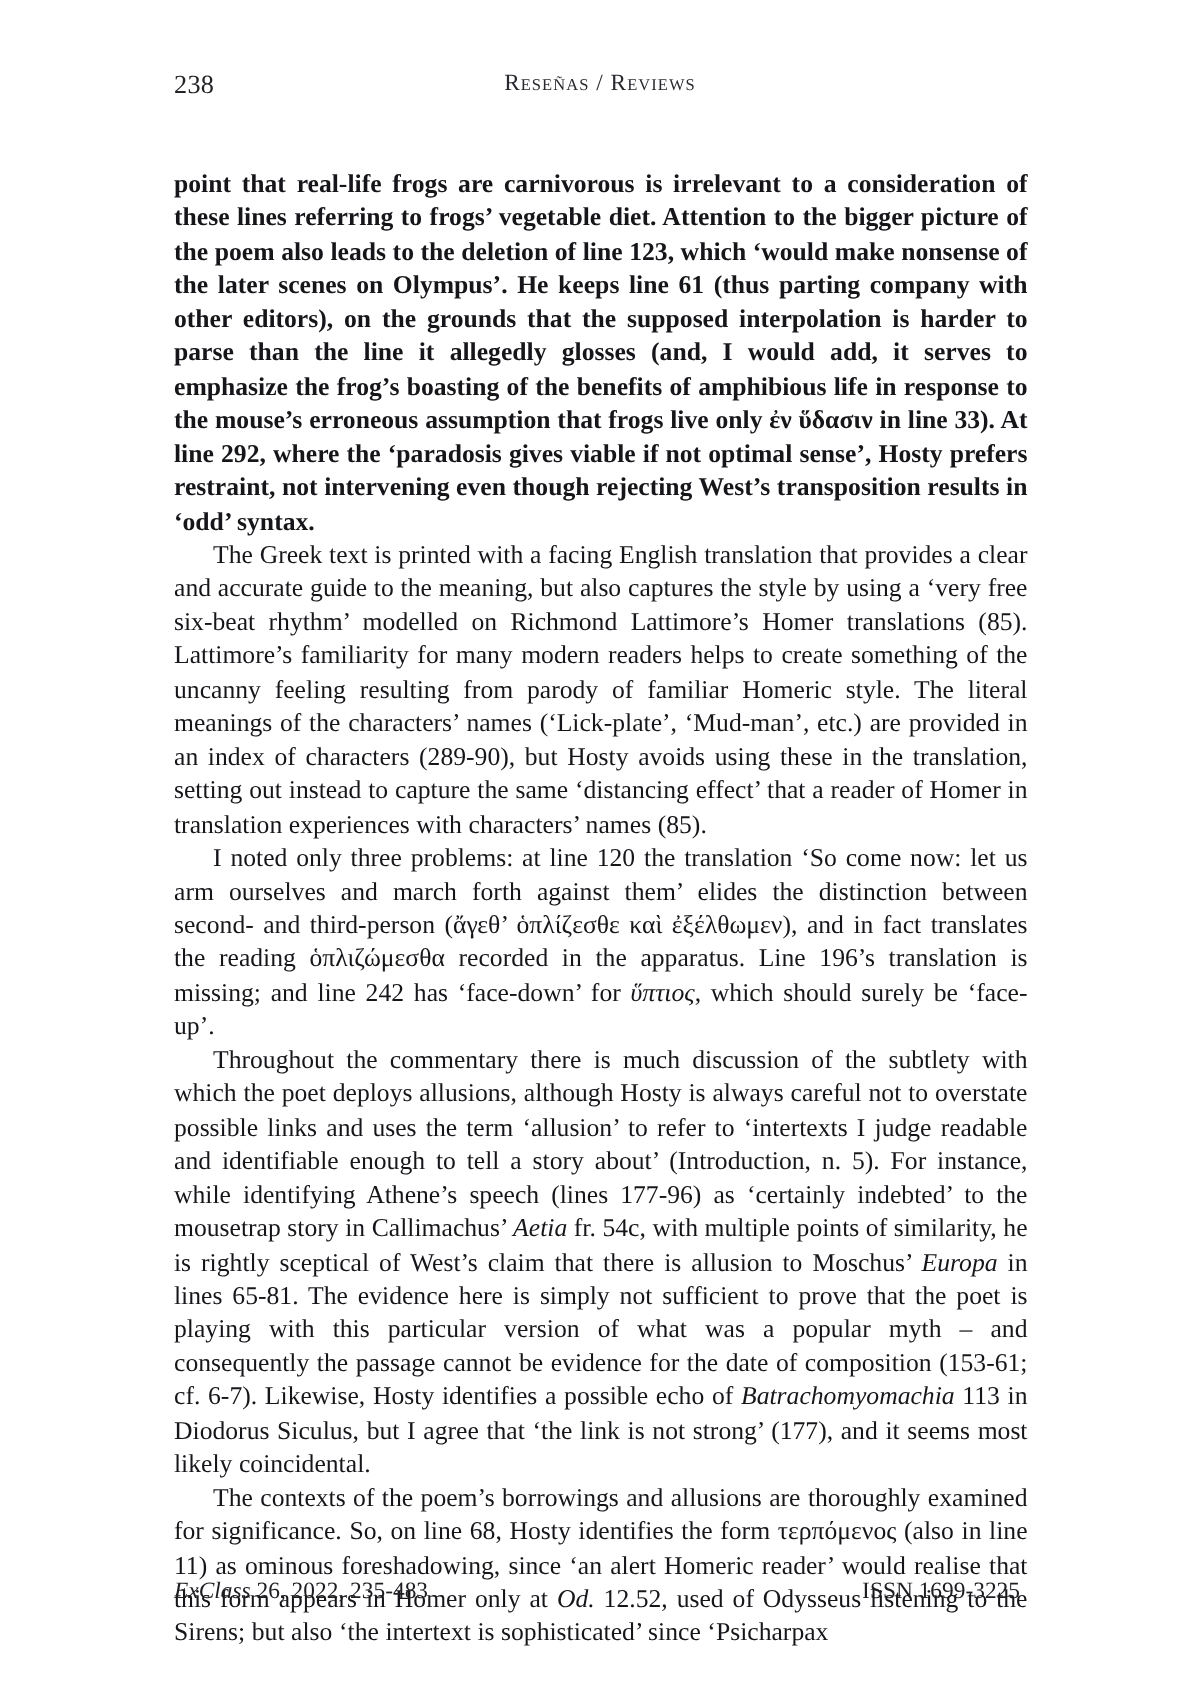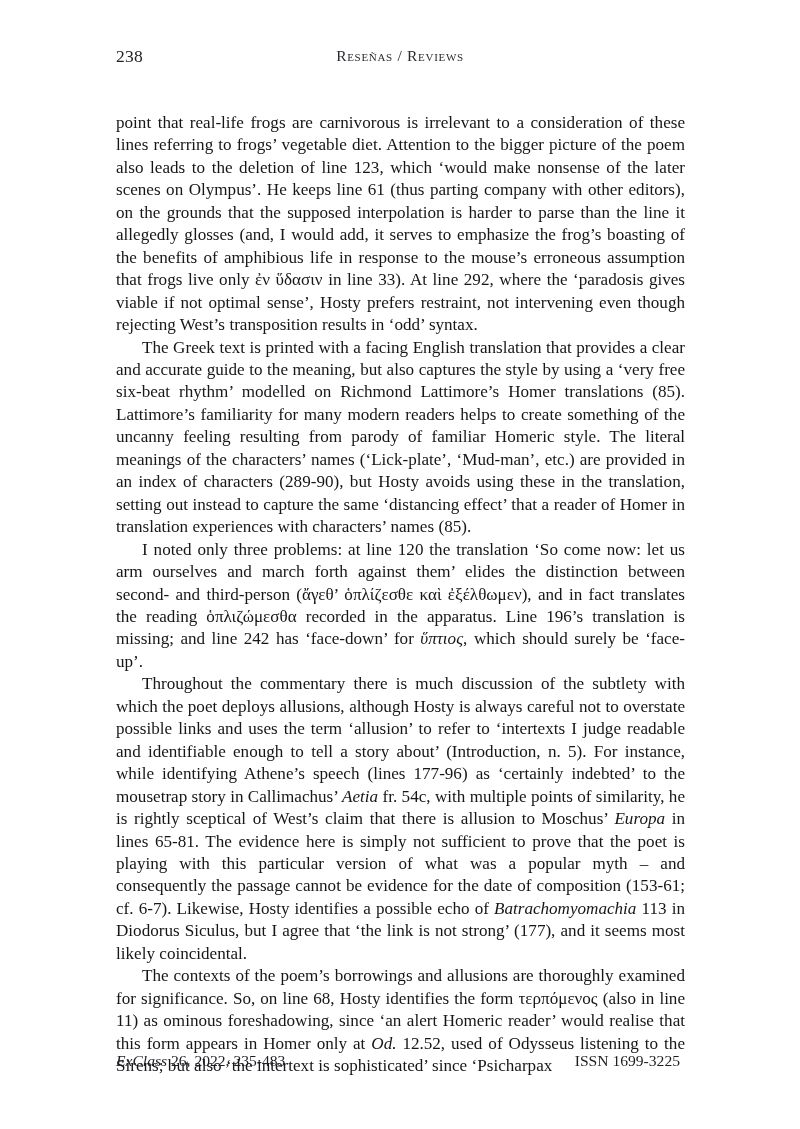--- a/index.html
+++ b/index.html
@@ -66,20 +66,21 @@
     line-height: 22.45px;
     text-align: justify;
     text-justify: inter-word;
     text-indent: 26px;
     hyphens: none;
     word-spacing: 0.1px;
     color: #16161a;
   }
   p.para.first {
     text-indent: 0;
+    font-weight: bold;
   }
   .gk {
     font-family: "Liberation Serif", "DejaVu Serif", serif;
   }
   .it {
     font-style: italic;
     margin-top: 48px;
   }
 
   

